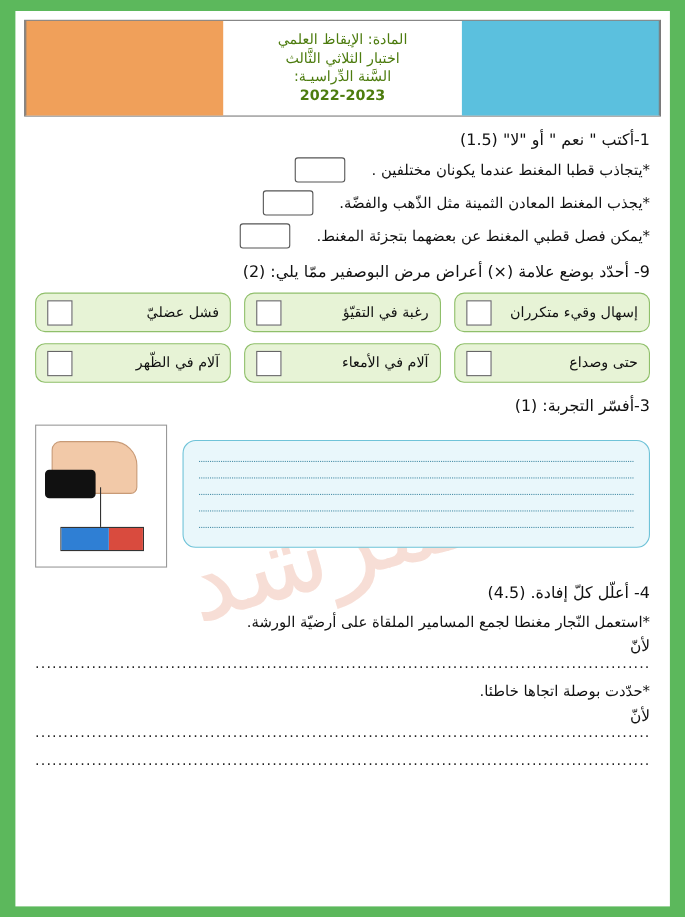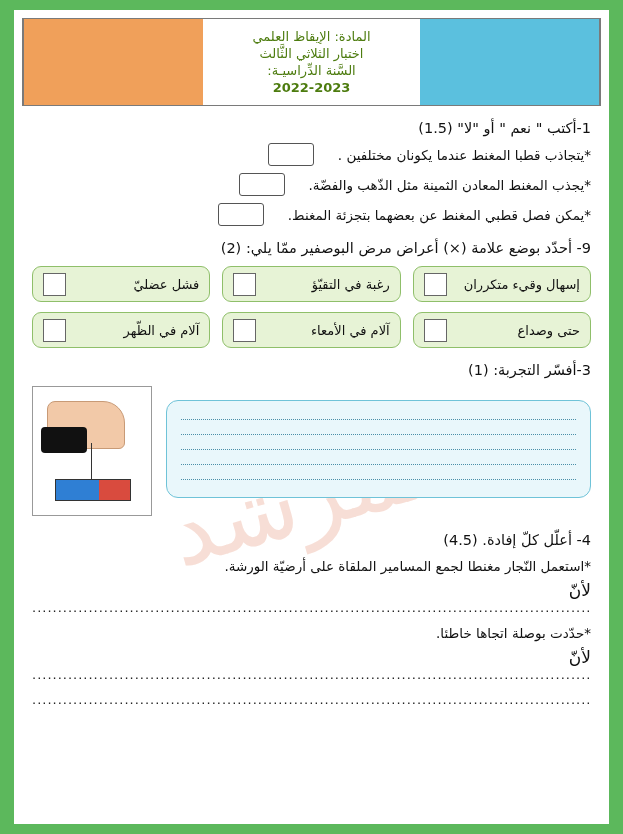--- a/index.html
+++ b/index.html
@@ -144,21 +144,21 @@
     display:flex;flex-direction:column;
     justify-content:space-around;
   }
   .dotline{
     border-bottom:1px dotted #4b8fa8;
     height:1px;
   }
 
   
   .lines .item{font-size:13.5px;margin:10px 0 2px 0;}
-  .lan{font-size:17px;margin:6px 0 0 0;text-align:right;}
+  .lan{font-size:14px;margin:6px 0 0 0;text-align:right;}
   .dots-full{
     font-size:13px;color:#222;
     letter-spacing:1px;
     white-space:nowrap;
     overflow:hidden;
     direction:ltr;
     text-align:left;
   }
 
   

